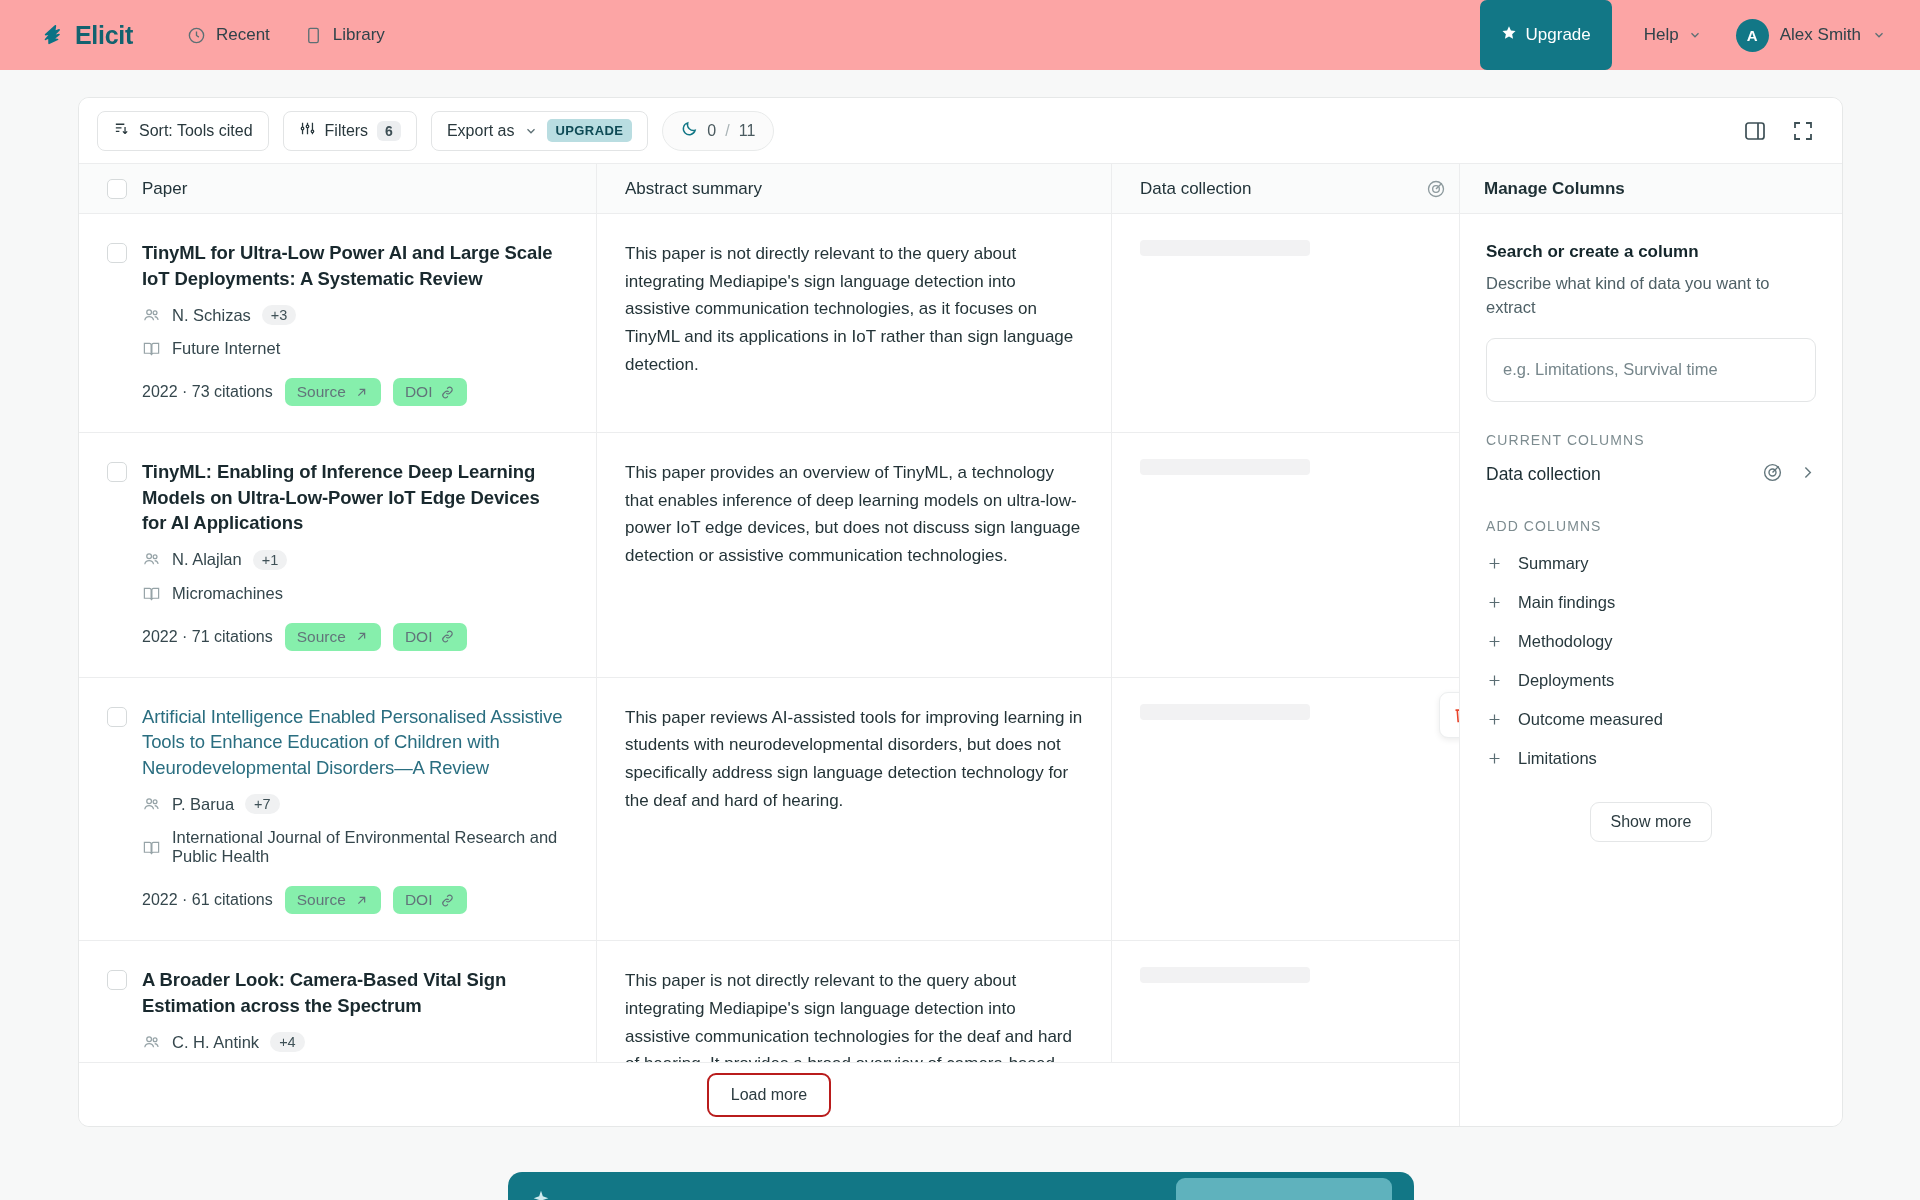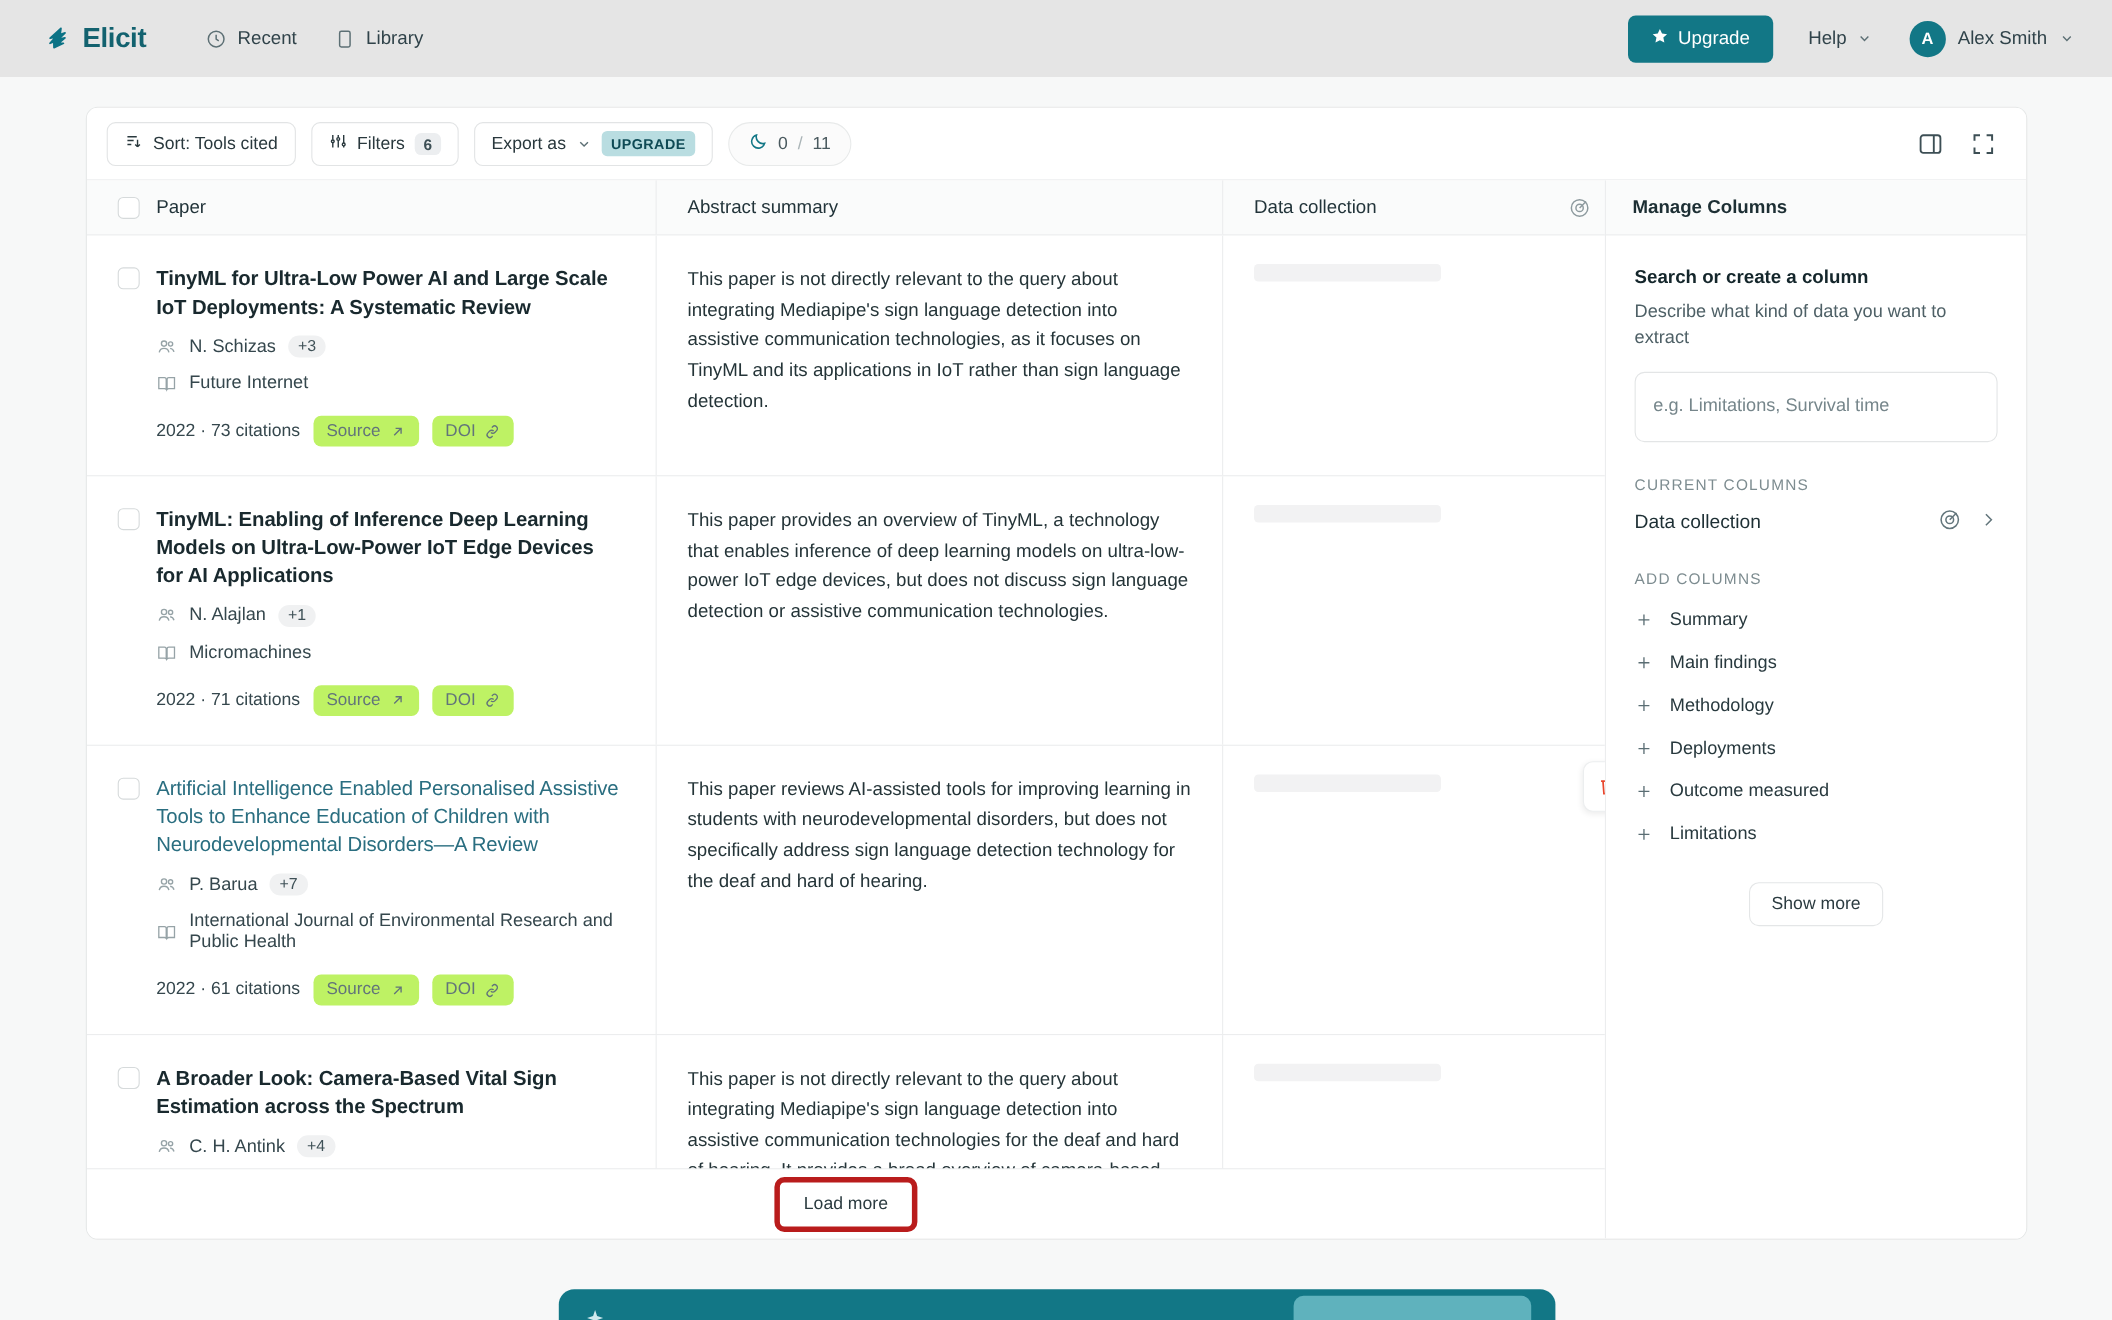--- a/index.html
+++ b/index.html
@@ -8,23 +8,22 @@
     background: #f7f8f8;
     font-family: "Liberation Sans", sans-serif;
     color: #1f3034;
     overflow: hidden;
   }
 
   
   .topnav {
     height: 70px;
     display: flex;
-    align-items: center;
     padding: 0 34px 0 40px;
-    background: #e5e5e5;
+    background: #fca5a5;
   }
   .brand { display: flex; align-items: center; gap: 9px; margin-right: 54px; }
   .brand-mark { width: 26px; height: 26px; color: #0b7285; display:flex; align-items:center; justify-content:center;}
   .brand-name { font-size: 25px; font-weight: 700; color: #13626f; letter-spacing: -0.3px; }
   .nav-links { display: flex; align-items: center; gap: 34px; }
   .nav-link { display: flex; align-items: center; gap: 10px; font-size: 17px; color: #30434a; cursor: pointer; }
   .nav-ico { width: 19px; height: 19px; color: #5c6f74; display:flex; align-items:center; justify-content:center;}
   .spacer { flex: 1; }
   .upgrade-btn {
     display: flex; align-items: center; gap: 9px;
@@ -134,42 +133,42 @@
   .meta-ico { width: 19px; height: 19px; color: #96a3a7; flex: none; display:flex;align-items:center;justify-content:center;}
   .meta-txt { font-size: 16.5px; color: #35474d; }
   .plus-pill {
     background: #f0f1f2; color: #3f5157;
     border-radius: 11px; padding: 2px 9px; font-size: 14.5px;
   }
   .foot-row { display: flex; align-items: center; gap: 12px; margin-top: 20px; }
   .yr { font-size: 16px; color: #35474d; white-space: nowrap; }
   .tag {
     display: flex; align-items: center; gap: 8px;
-    background: #bef264; color: #62747a;
+    background: #86efac; color: #62747a;
     border-radius: 7px; padding: 5px 12px; font-size: 15.5px; cursor: pointer;
   }
   .tag .g { width: 15px; height: 15px; display:flex;align-items:center;justify-content:center;}
   .abs-txt { font-size: 17px; line-height: 1.63; color: #243438; }
   .skel { height: 16px; width: 170px; background: #f2f2f3; border-radius: 4px; }
 
   .del-btn {
     position: absolute; right: 12px; top: 14px;
     width: 46px; height: 46px;
     background: #fff; border: 1px solid #eceeef;
     border-radius: 9px; box-shadow: 0 2px 6px rgba(0,0,0,.08);
     display: flex; align-items: center; justify-content: center;
     color: #e8452c; cursor: pointer; z-index: 3;
   }
 
   .loadbar {
     height: 64px; display: flex; align-items: center; justify-content: center;
     background: #fff; border-top: 1px solid #ecedee;
   }
   .load-btn {
-    border: 5px solid #b91c1c; border-radius: 9px; background: #fff;
+    border: 2px solid #b91c1c; border-radius: 9px; background: #fff;
     padding: 11px 22px; font-size: 16px; color: #2b3b40; font-family: inherit; cursor: pointer;
   }
 
   
   .panel { width: 383px; flex: none; border-left: 1px solid #ecedee; display: flex; flex-direction: column; background:#fff;}
   .panel-head {
     height: 50px; display: flex; align-items: center;
     padding-left: 24px; font-size: 17px; font-weight: 600; color: #1d2f34;
     background: #fafbfb; border-bottom: 1px solid #ecedee;
   }

